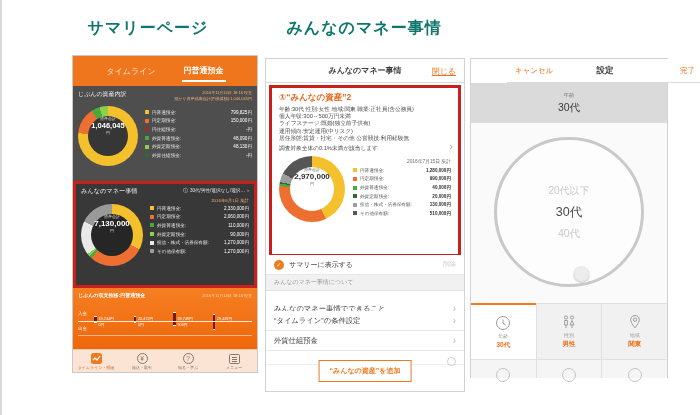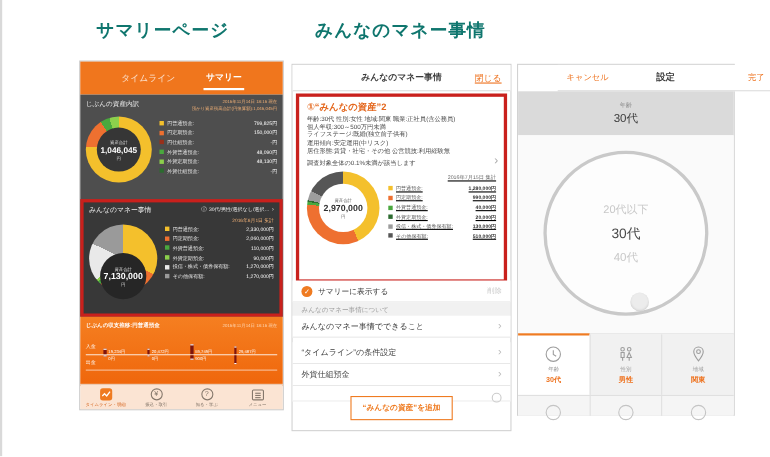--- a/index.html
+++ b/index.html
@@ -19,40 +19,40 @@
   #phone1 { left:55px; top:55px; width:186px; height:318px; border-color:#c9c9c9;margin-left:17px; }
   .p1-header { position:absolute; left:0; top:0; width:100%; height:30px; background:#f0761d; display:flex; align-items:center; justify-content:center; gap:24px; }
   .p1-tab { font-size:8px; color:rgba(255,255,255,.75); padding:4px 2px; }
   .p1-tab.active { color:#fff; font-weight:bold; border-bottom:2px solid #fff; }
   .p1-own { position:absolute; left:0; top:30px; width:100%; height:95px; background:#4e4e4e; padding:4px 5px; }
   .sec-head { display:flex; justify-content:space-between; align-items:flex-start; }
   .sec-title { font-size:6px; color:#f2f2f2; }
   .sec-dates { text-align:right; color:#f2b176; font-size:4px; line-height:5.5px; }
   .chart-row { display:flex; margin-top:3px; }
   .donut { position:relative; border-radius:50%; flex:none; }
-  .donut .hole { position:absolute; border-radius:50%; display:flex; flex-direction:column; align-items:center; justify-content:center; }
+  .donut .hole { position:absolute; border-radius:50%; display:flex; flex-direction:column; align-items:center; justify-content:flex-start; }
   .d-own { width:60px; height:60px; margin-top:2px; }
   .d-own .hole { left:10px; top:10px; width:40px; height:40px; background:#363636; }
   .hole .cl { font-size:4px; color:#ddd; }
   .hole .cv { font-size:7.5px; font-weight:bold; color:#fff; }
   .hole .cu { font-size:4px; color:#ddd; }
   .legend { flex:1; margin-left:7px; margin-top:4px; }
   .lg-row { display:flex; align-items:center; height:8.6px; }
   .sw { width:4px; height:4px; flex:none; margin-right:3px; }
   .lg-lbl { font-size:4.6px; color:#e8e8e8; flex:1; white-space:nowrap; }
   .lg-val { font-size:4.6px; color:#fff; text-align:right; white-space:nowrap; }
   .p1-every { position:absolute; left:0; top:125px; width:100%; height:107px; background:#383838; border:3px solid #c9201c; padding:3px 5px; }
   .p1-every .sec-title { font-size:6.2px; }
   .filt { display:flex; align-items:center; gap:2px; color:#e8e8e8; }
   .filt .fi { font-size:5px; }
   .filt .ft { font-size:4.6px; }
   .filt .fc { font-size:6px; color:#cfcfcf; }
   .ev-date { text-align:right; font-size:4.4px; color:#f2b176; margin-top:2px; }
   .d-ev { width:62px; height:62px; margin-top:1px; }
-  .d-ev .hole { left:10px; top:26px; width:42px; height:42px; background:#262626; }
+  .d-ev .hole { left:10px; top:10px; width:42px; height:42px; background:#262626; }
   .d-ev .cv { font-size:8px; }
   .p1-every .legend { margin-top:1px; }
   .p1-flow { position:absolute; left:0; top:232px; width:100%; height:63px; background:linear-gradient(#f57f21,#ef660b); }
   .flow-head { display:flex; justify-content:space-between; align-items:center; padding:4px 5px 2px; }
   .flow-title { font-size:5px; color:#fff; font-weight:bold; }
   .flow-date { font-size:4px; color:#ffd9b8; }
   .flow-rows { padding:6px 5px 0; }
   .flow-row { display:flex; align-items:flex-end; border-bottom:1px solid rgba(255,255,255,.85); height:16px; }
   .flow-row.out { align-items:flex-start; border-bottom:1px solid rgba(255,255,255,.5); height:14px; }
   .flow-lbl { font-size:4.5px; color:#fff; width:16px; flex:none; align-self:center; }
@@ -75,37 +75,37 @@
   
   #phone2 { left:265px; top:58px; width:200px; height:334px; }
   .p2-header { position:absolute; left:0; top:0; width:100%; height:24px; border-bottom:1px solid #dcdcdc; display:flex; align-items:center; justify-content:center; background:#fff; }
   .p2-title { font-size:8px; font-weight:bold; color:#3c3c3c; }
   .p2-close { position:absolute; right:8px; top:0; height:24px; display:flex; align-items:center; font-size:8px; color:#ee7320;text-decoration:underline; }
   .p2-card { position:absolute; left:3px; top:26px; right:3px; height:172px; border:3px solid #c9201c; background:#fff; padding:4px 7px; }
   .card-title { font-size:8.5px; font-weight:bold; color:#e4661c; }
   .card-lines { margin-top:2px; font-size:5.7px; color:#4a4a4a; line-height:7.2px; }
   .card-note { margin-top:3px; font-size:5.7px; color:#4a4a4a; }
   .card-chev { position:absolute; right:5px; top:52px; font-size:11px; color:#a8a8a8; }
-  .p2-chart { display:flex; margin-top:3px;text-decoration:underline; }
+  .p2-chart { display:flex; margin-top:3px; }
   .d-p2 { width:66px; height:66px; }
   .d-p2 .hole { left:11px; top:11px; width:44px; height:44px; background:#fff; }
   .d-p2 .cl { color:#666; }
   .d-p2 .cv { color:#2f2f2f; font-size:8px; }
   .d-p2 .cu { color:#666; }
   .p2-legend { flex:1; margin-left:8px; }
   .p2-date { text-align:right; font-size:4.8px; color:#6b6b6b; margin:2px 0 2px; }
   .p2-legend .lg-lbl { color:#555; }
   .p2-legend .lg-val { color:#2f2f2f; font-weight:bold; }
   .p2-toggle { position:absolute; left:0; top:196px; width:100%; height:20px; display:flex; align-items:center; padding:0 8px; background:#fff; border-bottom:1px solid #e8e8e8; }
   .chk { width:10px; height:10px; border-radius:50%; background:#ef7b21; color:#fff; font-size:6.5px; display:flex; align-items:center; justify-content:center; margin-right:5px; }
   .tg-lbl { font-size:7px; color:#3c3c3c; flex:1; }
   .tg-del { font-size:6.5px; color:#ccc; }
   .p2-secthead { position:absolute; left:0; top:216px; width:100%; height:16px; background:#f1f1f1; border-bottom:1px solid #e2e2e2; display:flex; align-items:center; padding-left:8px; font-size:6px; color:#9a9a9a; }
   .p2-row { position:absolute; left:0; width:100%; height:20px; background:#fff; border-bottom:1px solid #e8e8e8; display:flex; align-items:center; padding:0 8px; }
-  .r1{top:228px;gap:16px;} .r2{top:252px;} .r3{top:272px;}
+  .r1{top:240px;gap:16px;} .r2{top:252px;} .r3{top:272px;}
   .row-lbl { font-size:7.3px; color:#3c3c3c; flex:1; }
   .row-chev { font-size:10px; color:#bbb; }
   .p2-partial { position:absolute; left:0; top:292px; width:100%; height:14px; background:#fff; border-bottom:1px solid #eee; }
   .p2-partial .pc { position:absolute; right:8px; top:6px; width:9px; height:9px; border:1px solid #ccc; border-radius:50%; }
   .p2-add { position:absolute; left:50%; transform:translateX(-50%); bottom:9px; background:#fff; border:1px solid #ef7b21; color:#ef7b21; font-size:7px; font-weight:bold; padding:5px 10px; white-space:nowrap; }
 
   
   #phone3 { left:470px; top:58px; width:198px; height:320px; }
   .p3-header { position:absolute; left:0; top:0; width:100%; height:24px; background:#fff; border-bottom:1px solid #dcdcdc; display:flex; align-items:center; justify-content:center;margin-left:36px; }
   .p3-title { font-size:8.5px; font-weight:bold; color:#3c3c3c; }
@@ -138,21 +138,21 @@
 
 <div class="canvas">
   <div class="left-edge"></div>
 
   <div class="col-title" id="t1">サマリーページ</div>
   <div class="col-title" id="t2">みんなのマネー事情</div>
 
   <div class="phone" id="phone1">
     <div class="p1-header">
       <div class="p1-tab">タイムライン</div>
-      <div class="p1-tab active">サマリー</div>
+      <div class="p1-tab active">円普通預金</div>
     </div>
 
     <div class="p1-own">
       <div class="sec-head">
         <div class="sec-title">じぶんの資産内訳</div>
         <div class="sec-dates">
           <div>2016年11月14日 18:16 現在</div>
           <div>預かり資産残高合計(円換算額):1,046,045円</div>
         </div>
       </div>

